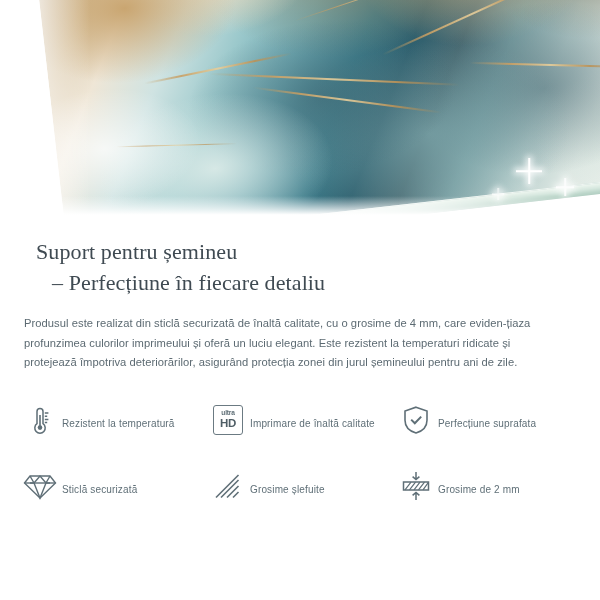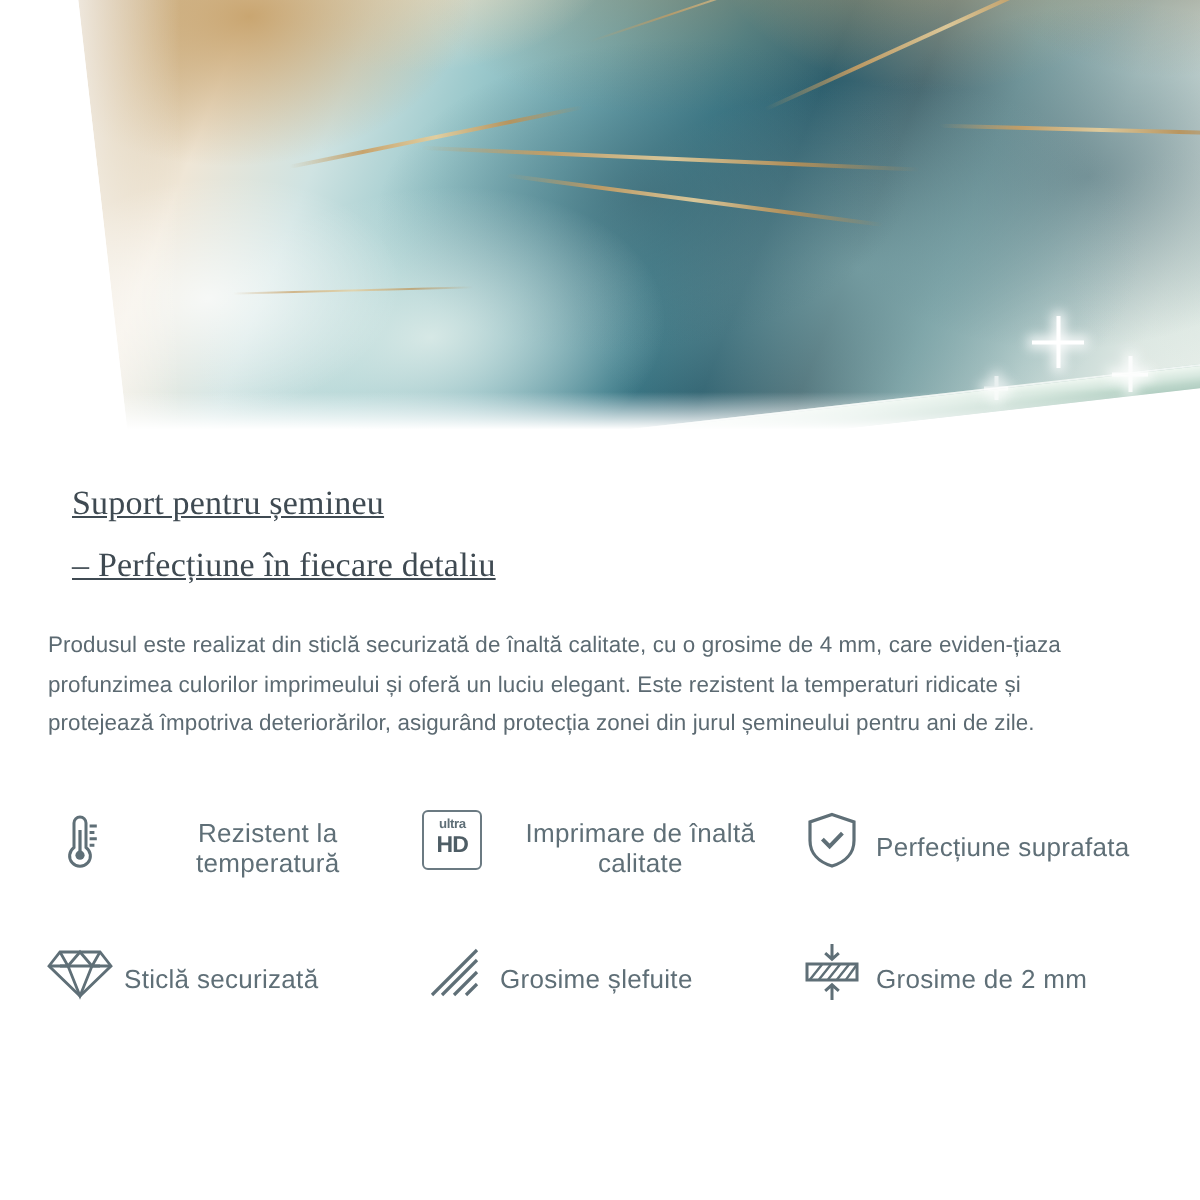--- a/index.html
+++ b/index.html
@@ -115,27 +115,26 @@
   .s2 { left: 556px; top: 178px; width: 18px; height: 18px; opacity: .9; }
   .s3 { left: 492px; top: 188px; width: 12px; height: 12px; opacity: .75; }
 
   
   .content { position: absolute; left: 0; top: 222px; width: 600px; }
   h1.title {
     margin: 0;
     padding: 14px 36px 0 36px;
     font-family: "Liberation Serif", serif;
     font-weight: 400;
-    font-size: 17px;
+    font-size: 22px;
     line-height: 31px;
     color: #3f4a52;
     letter-spacing: .1px;
-    text-decoration: underline;
-  }
-  h1.title .line2 { display: block; }
+  }
+  h1.title .line2 { display: block; margin-left: 16px; }
   p.body {
     margin: 0;
     padding: 16px 44px 0 24px;
     font-size: 11.2px;
     line-height: 19.5px;
     color: #5c6a72;
     letter-spacing: .05px;
   }
 
   
@@ -154,21 +153,21 @@
     align-items: center;
     justify-content: flex-start;
   }
   .ficon {
     width: 44px; height: 44px;
     display: flex; align-items: center; justify-content: center;
     color: #5f6f77;
   }
   .flabel {
     margin-top: 7px;
-    font-size: 13px;
+    font-size: 10px;
     color: #5f6f77;
     text-align: center;
     letter-spacing: .15px;
   }
   svg { display: block; }
   .hd-box {
     width: 30px; height: 30px;
     border: 1.6px solid #6b7a82;
     border-radius: 3px;
     display: flex; flex-direction: column;

